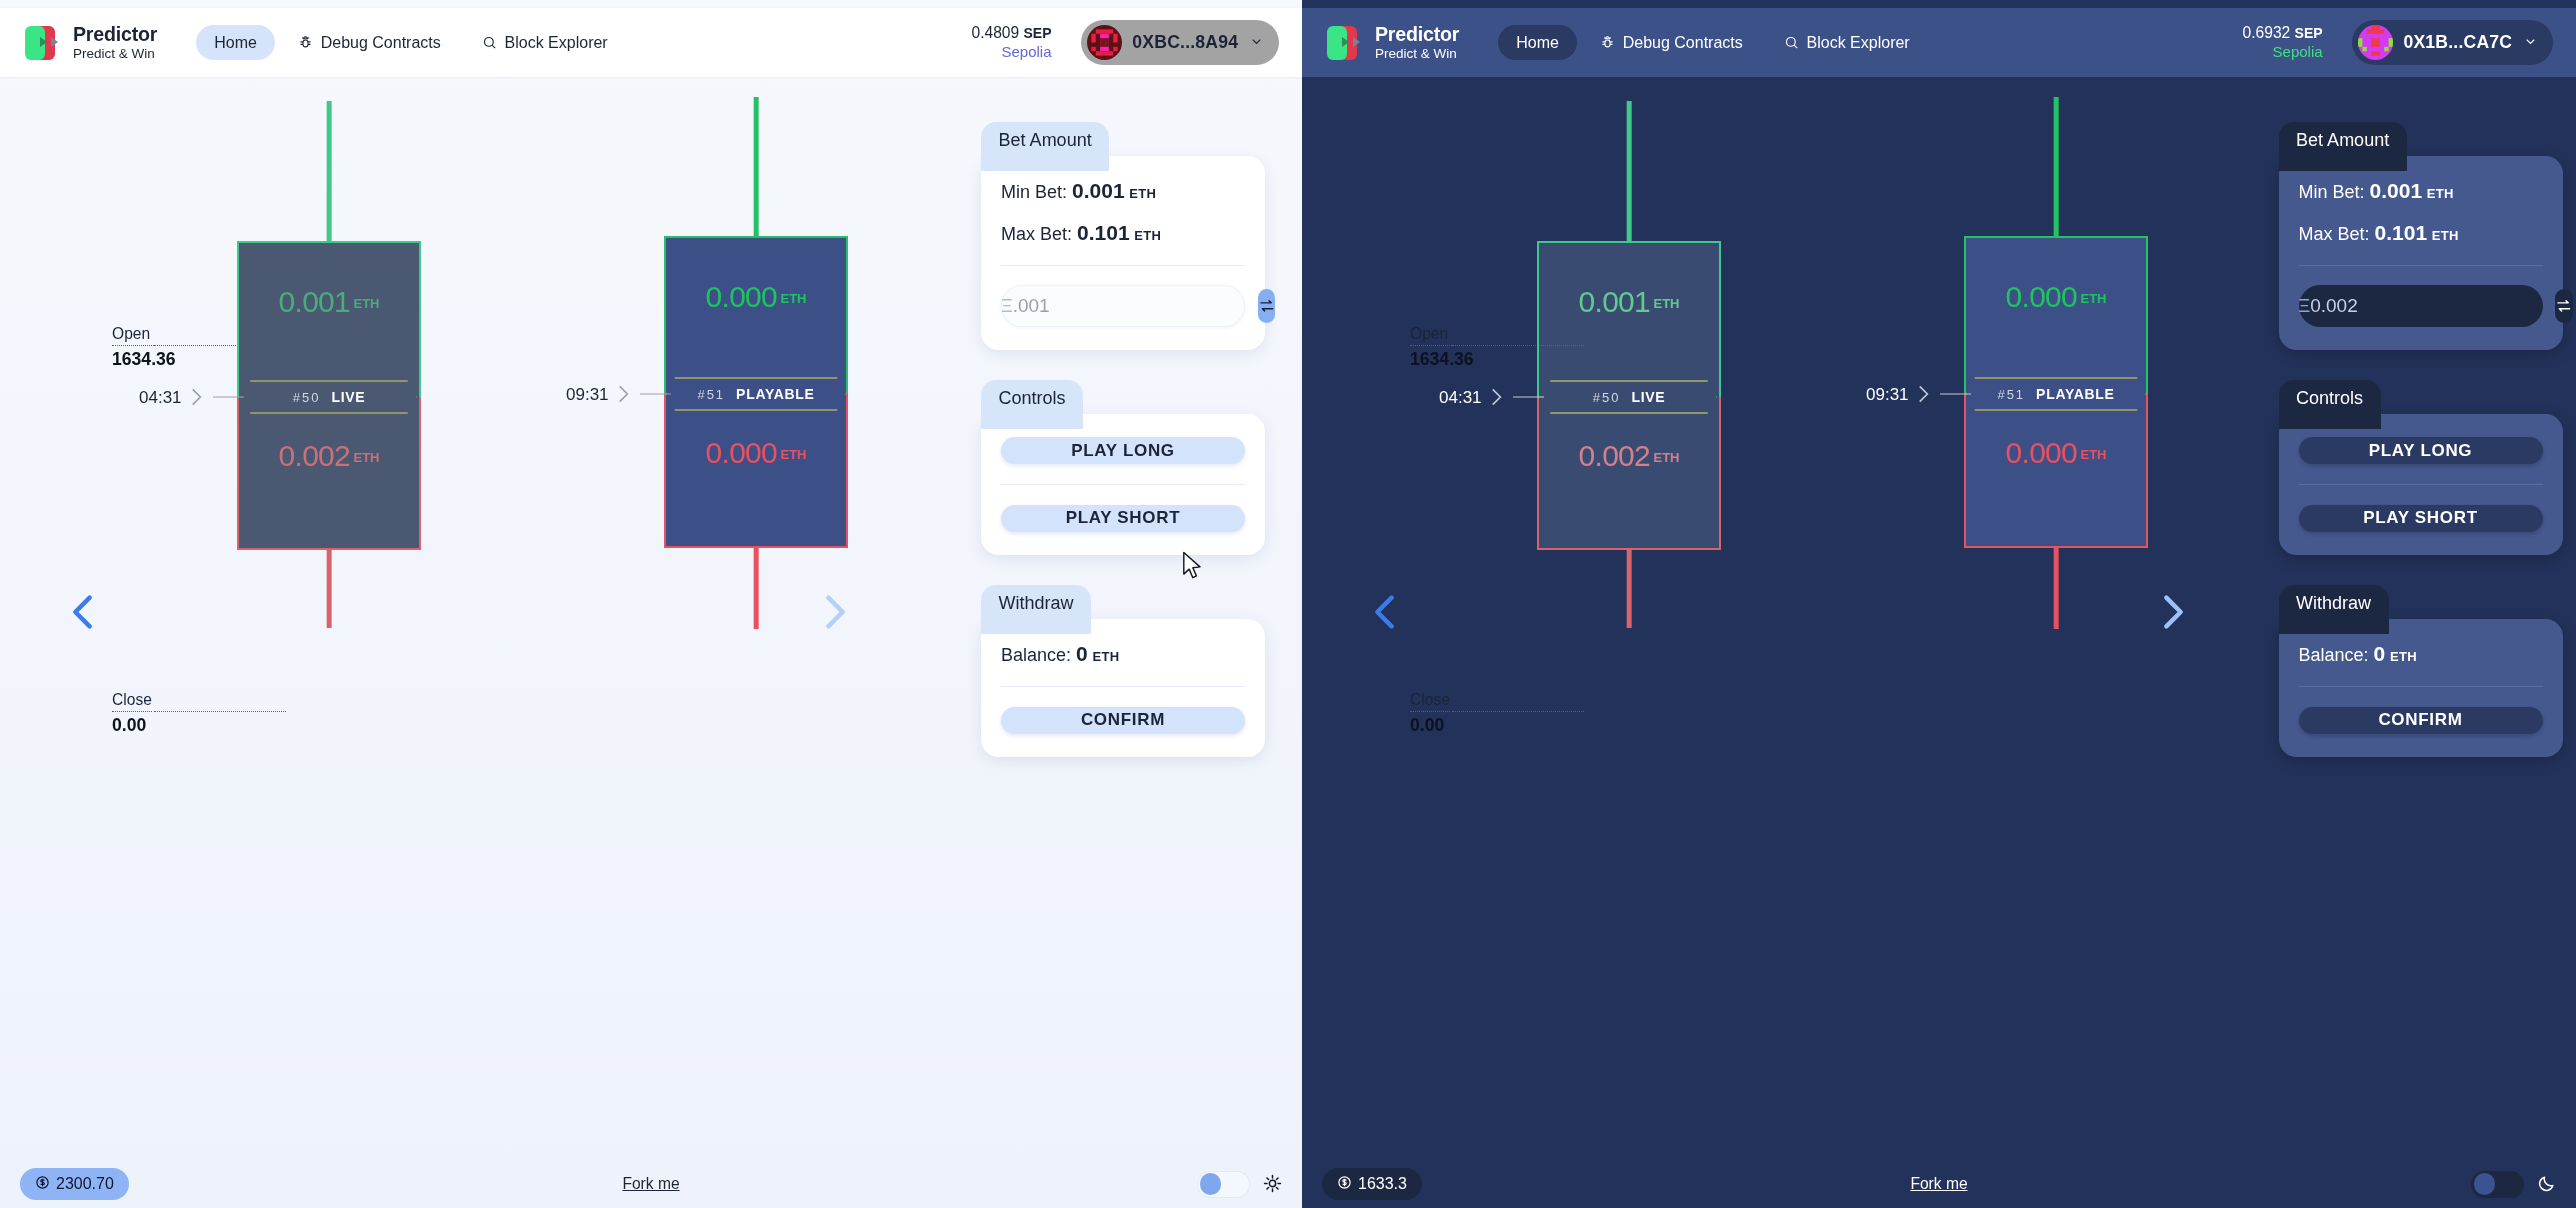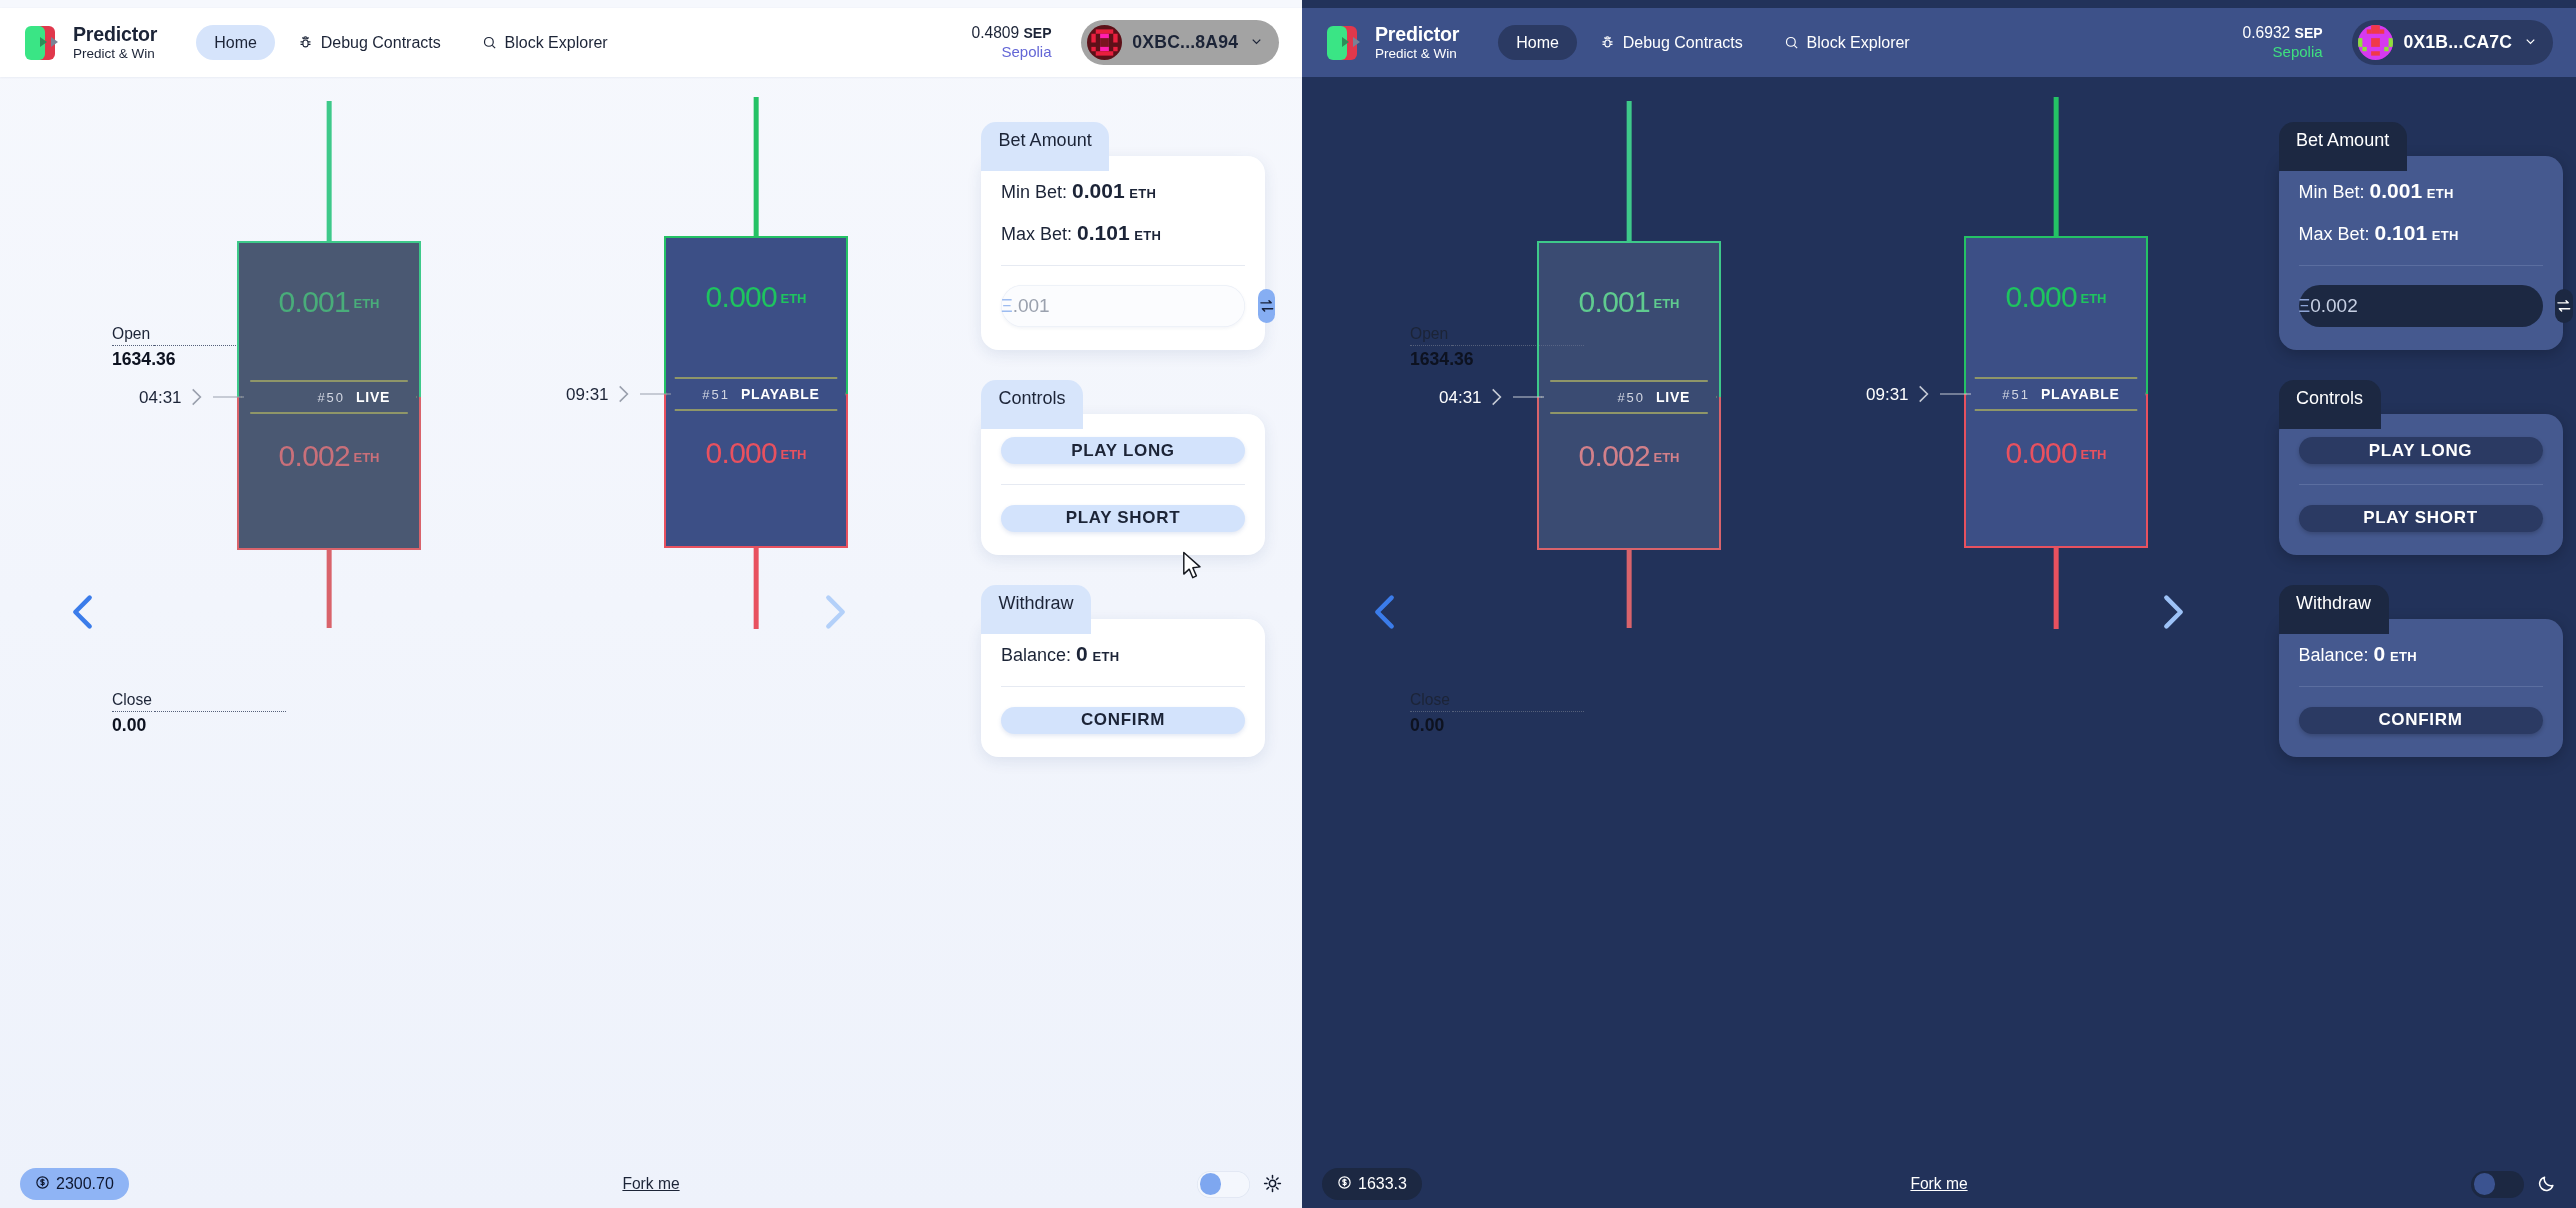--- a/index.html
+++ b/index.html
@@ -83,21 +83,21 @@
 
   .amtLbl { position:absolute; left:0; width:100%; text-align:center;
             font-size:30px; font-weight:300; letter-spacing:-0.7px; white-space:nowrap; }
   .amtLbl .u { font-size:13px; font-weight:bold; letter-spacing:0; vertical-align:4px; margin-left:3.4px;}
   .amtLbl.g { color:#49ad7a; }
   .amtLbl.r { color:#c9707a; }
   .candle51 .amtLbl.g { color:#1ec45f; }
   .candle51 .amtLbl.r { color:#e8515f; }
 
   .badge { position:absolute; left:50%; transform:translate(-50%,-50%); height:34px;
-           display:flex; align-items:center; justify-content:flex-end; gap:11px;
+           display:flex; align-items:center; justify-content:center; gap:11px;
            padding:0 27px; white-space:nowrap;
            border-top:1.4px solid #8f9668; border-bottom:1.4px solid #8f9668;
            clip-path:polygon(9.5px 0,calc(100% - 9.5px) 0,100% 50%,calc(100% - 9.5px) 100%,9.5px 100%,0 50%); }
   .badge::before { content:""; position:absolute; inset:0;
            border:1.4px solid #8f9668;
            clip-path:polygon(9.5px 0,calc(100% - 9.5px) 0,100% 50%,calc(100% - 9.5px) 100%,9.5px 100%,0 50%); }
   .badge .n { font-size:13px; letter-spacing:2px; color:#d3d7e2; position:relative; }
   .badge .s { font-size:14px; font-weight:bold; letter-spacing:0.7px; color:#ffffff; position:relative; }
 
   .tick { position:absolute; display:flex; align-items:center; gap:4px; transform:translateY(-50%); }

